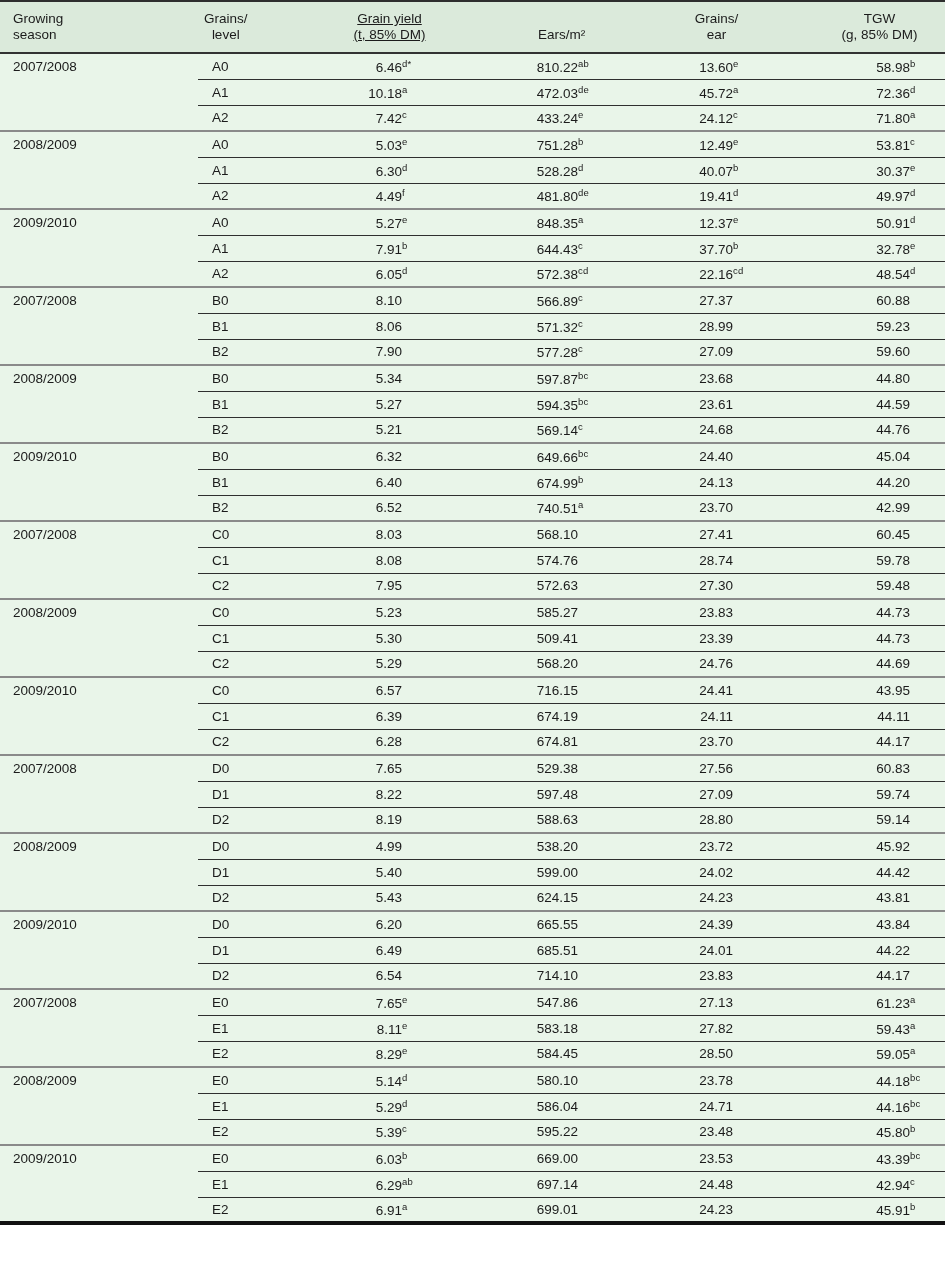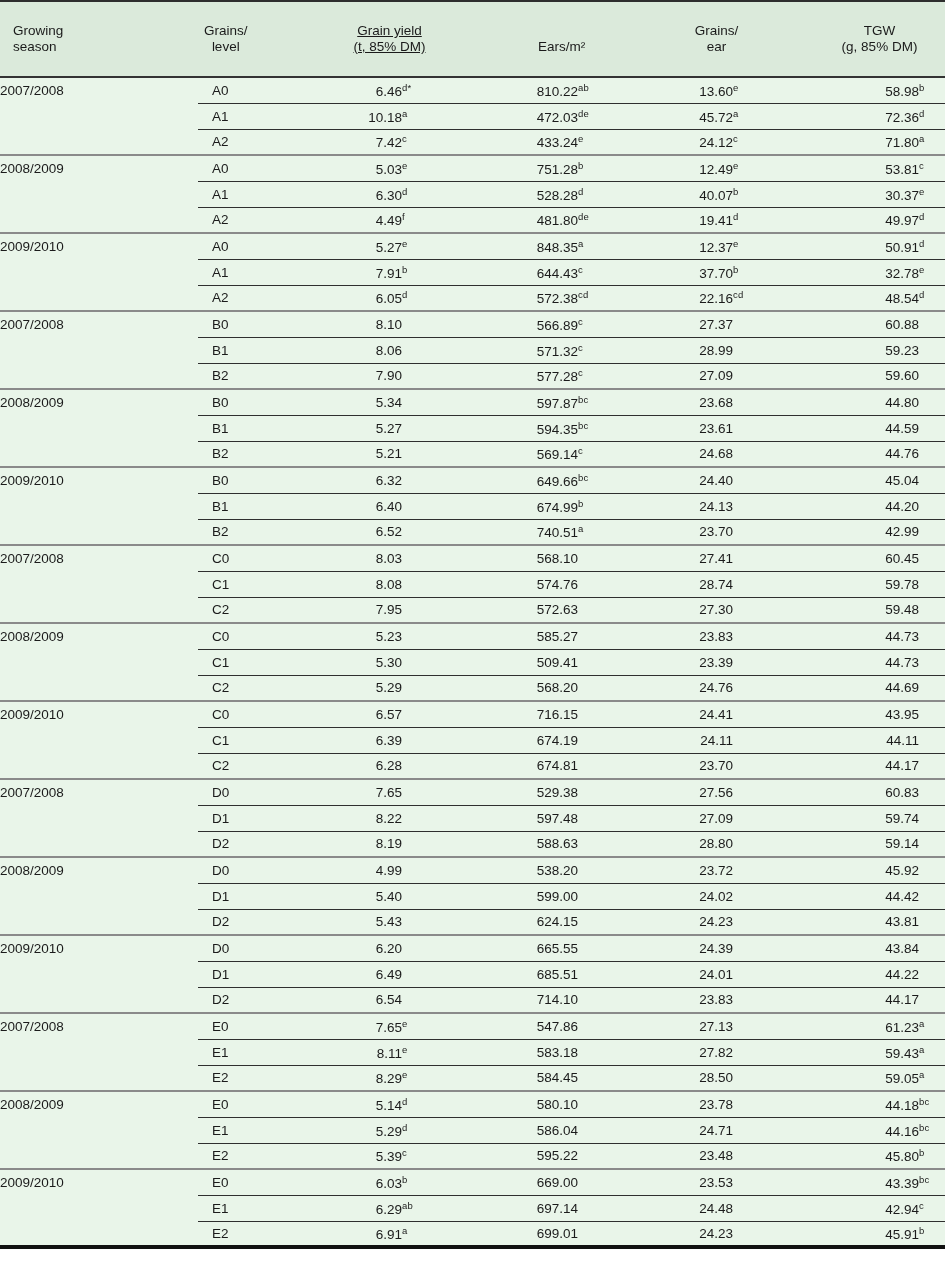--- a/index.html
+++ b/index.html
@@ -24,49 +24,50 @@
   col.c-factor { width: 105px; }
   col.c-grain  { width: 127px; }
   col.c-ears   { width: 173px; }
   col.c-grains { width: 155px; }
   col.c-tgw    { width: 187px; }
 
   thead th {
     background: #dbeadb;
     border-bottom: 2px solid #333333;
     height: 48px;
-    padding: 13px;
+    padding: 1px;
     font-weight: 400;
     vertical-align: middle;
     font-size: 13.5px;
   }
   thead th .hline { line-height: 16px; min-height: 16px; }
   th.h-season { text-align: left; padding-left: 13px; }
   th.h-factor { text-align: left; padding-left: 6px; }
   th.h-factor .hd-inner { display: inline-block; text-align: center; }
   th.h-num { text-align: center; }
   th.h-grain  .hd-inner { position: relative; left: 23px; text-decoration: underline; }
   th.h-ears   .hd-inner { position: relative; left: 45px; }
   th.h-grains .hd-inner { position: relative; left: 36px; }
   th.h-tgw    .hd-inner { position: relative; left: 28px; }
 
   tbody tr { height: 26px; }
   tbody td { padding: 0; vertical-align: middle; }
 
   td.season-cell {
     vertical-align: top;
     line-height: 26px;
+    padding-left: 13px;
   }
   td.factor-cell { padding-left: 14px; }
 
   td.val { text-align: right; white-space: nowrap; }
   td.val.v-grain  { padding-right: 6px; }
   td.val.v-ears   { padding-right: 3px; }
   td.val.v-grains { padding-right: 3px; }
-  td.val.v-tgw    { padding-right: 4px; }
+  td.val.v-tgw    { padding-right: 13px; }
   .sup {
     display: inline-block;
     width: 22px;
     text-align: left;
     font-size: 9.5px;
     vertical-align: 5px;
     letter-spacing: 0.2px;
   }
 
   

